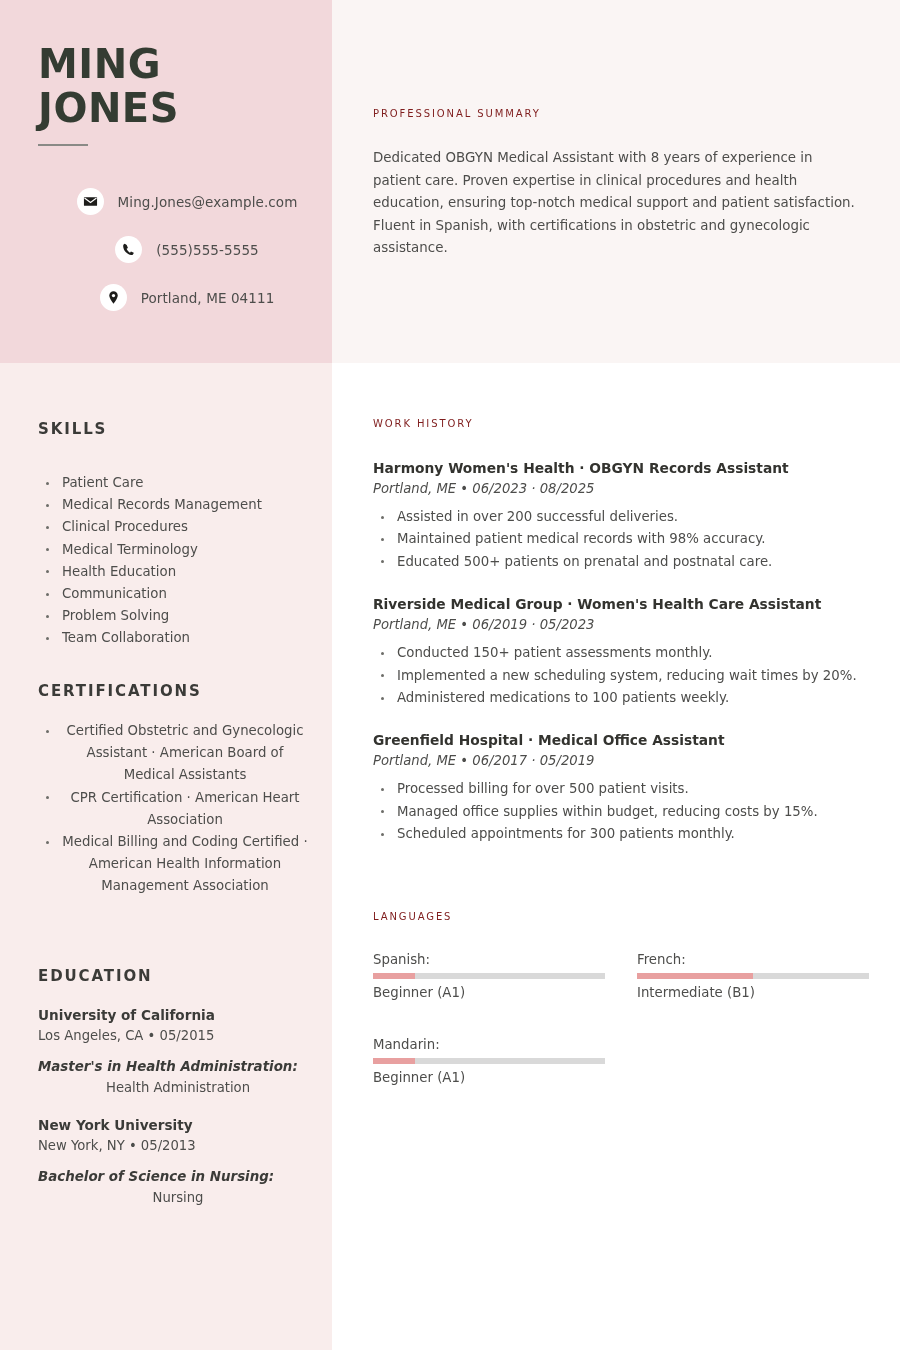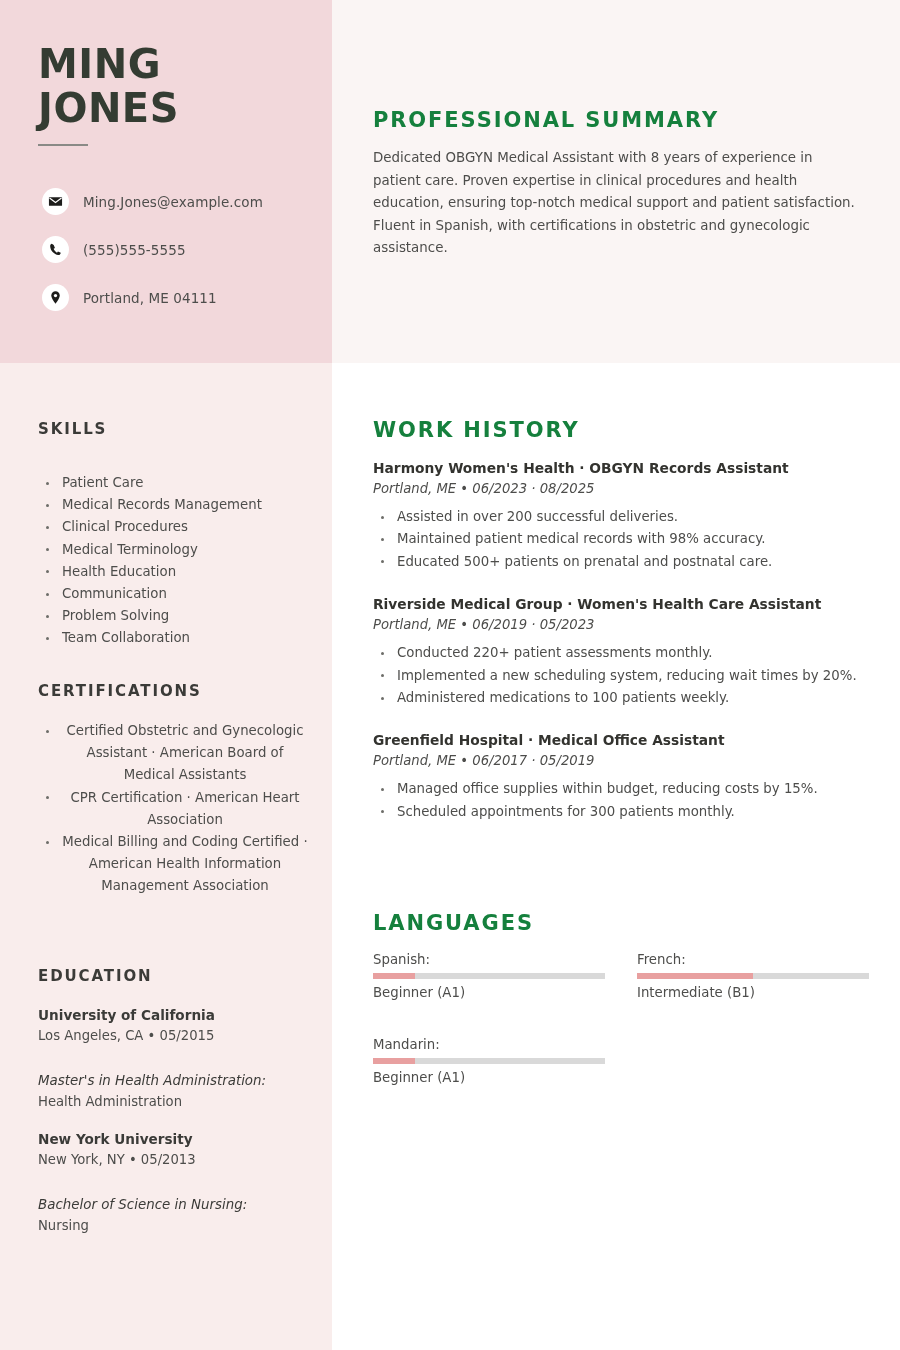--- a/index.html
+++ b/index.html
@@ -48,20 +48,21 @@
     background: #8a8a86;
   }
 
   
   .contact-list { left: 42px; top: 188px; width: 290px; }
   .contact-row {
     display: flex;
     align-items: center;
     height: 27px;
     margin-bottom: 21px;
+    justify-content: center;
   }
   .contact-badge {
     width: 27px;
     height: 27px;
     border-radius: 50%;
     background: #ffffff;
     display: flex;
     align-items: center;
     justify-content: center;
     flex: 0 0 27px;
@@ -77,24 +78,24 @@
 
   
   .sec-head {
     font-weight: bold;
     font-size: 15px;
     letter-spacing: 1.9px;
     color: #3b3b38;
     text-transform: uppercase;
   }
   .sec-head-main {
-    font-weight: bold;
-    font-size: 21px;
+    font-weight: normal;
+    font-size: 10px;
     letter-spacing: 1.9px;
-    color: #15803d;
+    color: #7f1d1d;
     text-transform: uppercase;
   }
 
   
   ul.bul {
     list-style: none;
     margin: 0;
     padding: 0;
   }
   ul.bul li {
@@ -132,30 +133,31 @@
     line-height: 20px;
     color: #3b3b38;
   }
   .edu-meta {
     font-size: 13.2px;
     line-height: 21px;
     color: #4d4d4b;
   }
   .edu-degree {
     font-style: italic;
-    font-weight: normal;
+    font-weight: bold;
     font-size: 13.4px;
     line-height: 21px;
     color: #3b3b38;
-    margin-top: 24px;
+    margin-top: 10px;
   }
   .edu-field {
     font-size: 13.2px;
     line-height: 21px;
     color: #4d4d4b;
+    text-align: center;
   }
 
   
   .summary-head { left: 373px; top: 108px; }
   .summary-text {
     left: 373px;
     top: 147px;
     width: 490px;
     font-size: 13.4px;
     line-height: 22.6px;
@@ -316,30 +318,31 @@
         <li>Assisted in over 200 successful deliveries.</li>
         <li>Maintained patient medical records with 98% accuracy.</li>
         <li>Educated 500+ patients on prenatal and postnatal care.</li>
       </ul>
     </div>
 
     <div class="job">
       <div class="job-title">Riverside Medical Group · Women's Health Care Assistant</div>
       <div class="job-meta">Portland, ME  •  06/2019 · 05/2023</div>
       <ul class="bul">
-        <li>Conducted 220+ patient assessments monthly.</li>
+        <li>Conducted 150+ patient assessments monthly.</li>
         <li>Implemented a new scheduling system, reducing wait times by 20%.</li>
         <li>Administered medications to 100 patients weekly.</li>
       </ul>
     </div>
 
     <div class="job">
       <div class="job-title">Greenfield Hospital · Medical Office Assistant</div>
       <div class="job-meta">Portland, ME  •  06/2017 · 05/2019</div>
       <ul class="bul">
+        <li>Processed billing for over 500 patient visits.</li>
         <li>Managed office supplies within budget, reducing costs by 15%.</li>
         <li>Scheduled appointments for 300 patients monthly.</li>
       </ul>
     </div>
 
   </div>
 
   <div class="layer sec-head-main lang-head">LANGUAGES</div>
   <div class="layer lang-grid">
 

